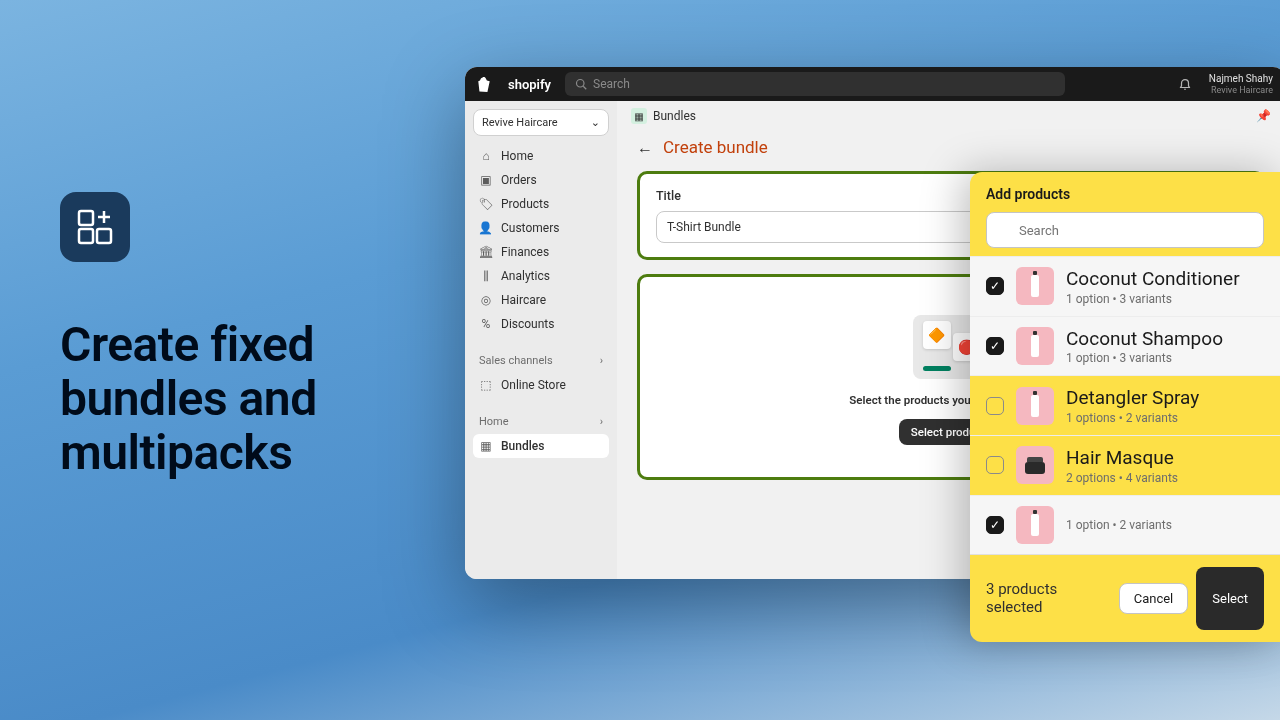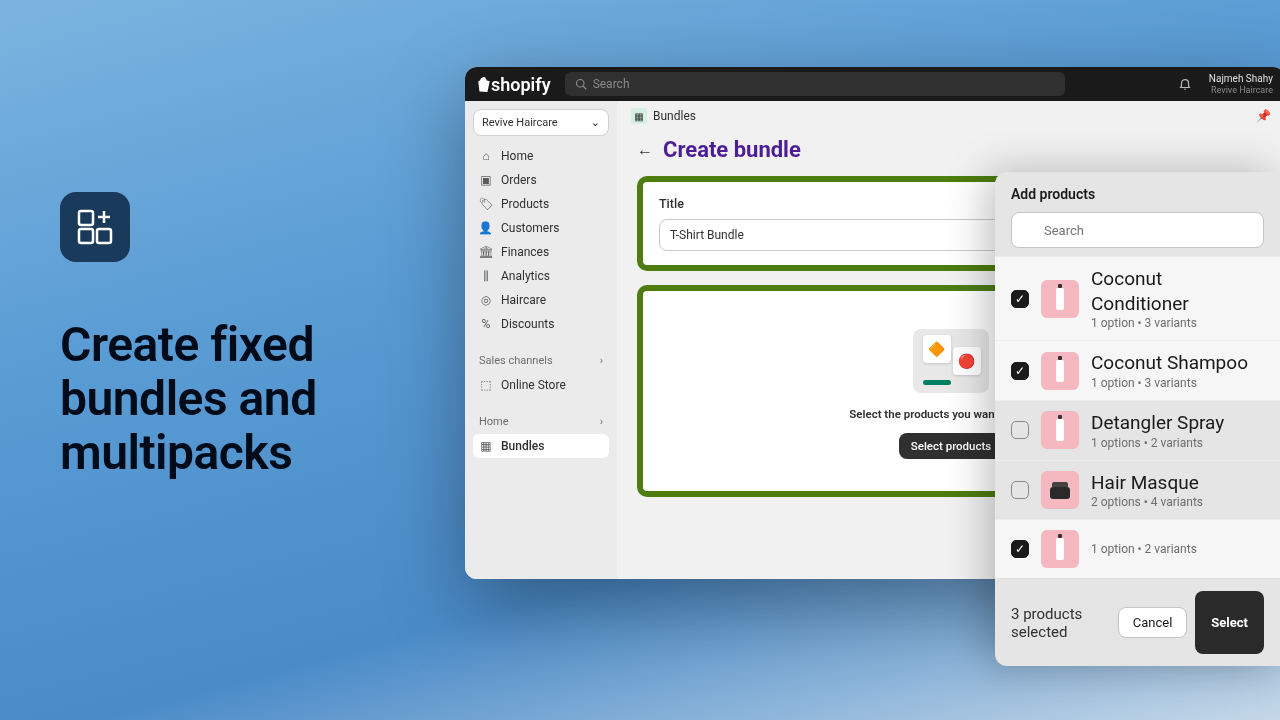--- a/index.html
+++ b/index.html
@@ -3,21 +3,21 @@
 <meta charset="utf-8">
 <style>
 *{box-sizing:border-box;margin:0;padding:0;font-family:-apple-system,BlinkMacSystemFont,"Segoe UI",Roboto,sans-serif}
 body{width:1280px;height:720px;overflow:hidden;background:linear-gradient(165deg,#7bb4e0 0%,#5a9cd4 35%,#4a8bc8 70%,#c5d8e8 100%);position:relative}
 .promo{position:absolute;left:60px;top:192px;color:#fff}
 .app-icon{width:70px;height:70px;background:#1a3a5c;border-radius:16px;display:flex;align-items:center;justify-content:center;margin-bottom:56px}
 .app-icon svg{width:40px;height:40px}
 .headline{font-size:48px;font-weight:600;line-height:1.12;letter-spacing:-0.5px;color:#000b1a}
 .window{position:absolute;left:465px;top:67px;width:820px;height:512px;background:#f1f1f1;border-radius:12px;overflow:hidden;box-shadow:0 25px 80px rgba(0,0,0,0.35)}
 .topbar{height:34px;background:#1a1a1a;display:flex;align-items:center;padding:0 12px;gap:14px}
-.brand{display:flex;align-items:center;gap:0;color:#fff;font-size:18px;font-weight:600}
+.brand{display:flex;align-items:center;gap:17px;color:#fff;font-size:13px;font-weight:600}
 .brand-icon{width:14px;height:16px;fill:#fff}
 .search-bar{flex:1;max-width:500px;height:24px;background:#303030;border-radius:6px;display:flex;align-items:center;padding:0 10px;gap:6px;color:#8a8a8a;font-size:12px}
 .topbar-right{margin-left:auto;display:flex;align-items:center;gap:12px;color:#b5b5b5;font-size:10px}
 .bell{width:24px;height:24px;border-radius:6px;display:flex;align-items:center;justify-content:center}
 .user-block{line-height:1.2;text-align:right}
 .user-name{color:#e0e0e0;font-size:10px}
 .user-store{color:#8a8a8a;font-size:9px}
 .body{display:flex;height:calc(100% - 34px)}
 .sidebar{width:152px;background:#ebebeb;padding:8px;font-size:12px;color:#303030}
 .store-sel{background:#fff;border:1px solid #d0d0d0;border-radius:8px;padding:6px 8px;display:flex;align-items:center;justify-content:space-between;margin-bottom:8px;font-size:11px}
@@ -26,33 +26,33 @@
 .navitem{display:flex;align-items:center;gap:8px;padding:5px 6px;border-radius:6px;cursor:pointer;color:#303030}
 .navitem.active{background:#fff;font-weight:500}
 .ni-icon{width:14px;height:14px;display:flex;align-items:center;justify-content:center;color:#5c5c5c;font-size:12px}
 .content{flex:1;background:#f1f1f1;padding:0}
 .crumb{height:30px;display:flex;align-items:center;gap:6px;padding:0 14px;font-size:12px;color:#303030}
 .crumb-icon{width:16px;height:16px;background:#d4f0e0;border-radius:3px;display:flex;align-items:center;justify-content:center;font-size:10px}
 .pin{margin-left:auto;color:#6d6d6d}
 .page{padding:6px 20px}
 .page-head{display:flex;align-items:center;gap:10px;margin-bottom:14px}
 .back{font-size:16px;color:#303030}
-.page-title{font-size:22px;font-weight:700;color:#4c1d95}
-.card{background:#fff;border-radius:10px;border:6px solid #4d7c0f;padding:14px 16px;margin-bottom:14px}
+.page-title{font-size:17px;font-weight:400;color:#c2410c}
+.card{background:#fff;border-radius:10px;border:3px solid #4d7c0f;padding:14px 16px;margin-bottom:14px}
 .field-label{font-size:12.5px;font-weight:500;color:#303030;margin-bottom:8px}
 .text-input{width:100%;height:32px;border:1px solid #c9c9c9;border-radius:8px;padding:0 10px;font-size:12px;color:#303030}
 .empty{display:flex;flex-direction:column;align-items:center;padding:24px 0 18px}
 .illus{width:76px;height:64px;background:#e8e8e8;border-radius:8px;position:relative;margin-bottom:14px;padding:6px}
 .illus-card{position:absolute;width:28px;height:28px;background:#fff;border-radius:4px;box-shadow:0 1px 3px rgba(0,0,0,0.15);display:flex;align-items:center;justify-content:center;font-size:14px}
 .ic1{left:10px;top:6px}
 .ic2{right:8px;top:18px}
 .illus-line{position:absolute;bottom:8px;left:10px;width:28px;height:5px;background:#008060;border-radius:3px}
 .empty-text{font-size:11.5px;font-weight:600;color:#303030;margin-bottom:12px}
 .btn-dark{background:#303030;color:#fff;border:none;border-radius:8px;padding:6px 12px;font-size:11.5px;font-weight:500;cursor:pointer}
-.modal{position:absolute;right:0;top:172px;width:285px;background:#e5e5e5;border-radius:12px 0 0 12px;box-shadow:-8px 0 40px rgba(0,0,0,0.25);overflow:hidden}
+.modal{position:absolute;right:0;top:172px;width:310px;background:#fde047;border-radius:12px 0 0 12px;box-shadow:-8px 0 40px rgba(0,0,0,0.25);overflow:hidden}
 .modal-head{padding:14px 16px 10px;font-size:14px;font-weight:600;color:#1a1a1a}
 .modal-search{padding:0 16px 8px}
 .search-input{width:100%;height:36px;border:1px solid #c4c4c4;border-radius:8px;padding:0 10px 0 32px;font-size:13px;background:#fff;position:relative}
 .search-wrap{position:relative}
 .search-wrap .sicon{position:absolute;left:10px;top:50%;transform:translateY(-50%);color:#8a8a8a;font-size:14px}
 .plist{}
 .prow{display:flex;align-items:center;gap:12px;padding:10px 16px;border-top:1px solid #ededed}
 .prow.sel{background:#f6f6f6}
 .chk{width:18px;height:18px;border-radius:5px;border:1px solid #8a8a8a;display:flex;align-items:center;justify-content:center;flex-shrink:0}
 .chk.on{background:#1a1a1a;border-color:#1a1a1a;color:#fff;font-size:12px}
@@ -60,21 +60,21 @@
 .bottle{width:8px;height:22px;background:#fff;border-radius:2px;position:relative}
 .bottle::before{content:"";position:absolute;top:-4px;left:2px;width:4px;height:4px;background:#333;border-radius:1px}
 .jar{width:20px;height:12px;background:#2a2a2a;border-radius:3px;position:relative;margin-top:6px}
 .jar::before{content:"";position:absolute;top:-5px;left:2px;right:2px;height:5px;background:#444;border-radius:2px 2px 0 0}
 .pinfo{flex:1;min-width:0}
 .pname{font-size:19px;color:#1a1a1a;line-height:1.3}
 .pmeta{font-size:12px;color:#6d6d6d}
 .modal-foot{display:flex;align-items:center;gap:8px;padding:12px 16px;border-top:1px solid #e0e0e0}
 .sel-count{font-size:15px;color:#303030;margin-right:auto}
 .btn-light{background:#fff;color:#1a1a1a;border:1px solid #c4c4c4;border-radius:8px;padding:7px 14px;font-size:13px;cursor:pointer}
-.btn-primary{background:#2a2a2a;color:#fff;border:none;border-radius:8px;padding:24px 16px;font-size:13px;font-weight:700;cursor:pointer}
+.btn-primary{background:#2a2a2a;color:#fff;border:none;border-radius:8px;padding:24px 16px;font-size:13px;font-weight:400;cursor:pointer}
 .mag{width:12px;height:12px}
 </style>
 </head>
 <body>
 
 <div class="promo">
   <div class="app-icon">
     <svg viewBox="0 0 40 40" fill="none" stroke="#fff" stroke-width="2.5">
       <rect x="4" y="4" width="14" height="14" rx="2"></rect>
       <rect x="4" y="22" width="14" height="14" rx="2"></rect>

